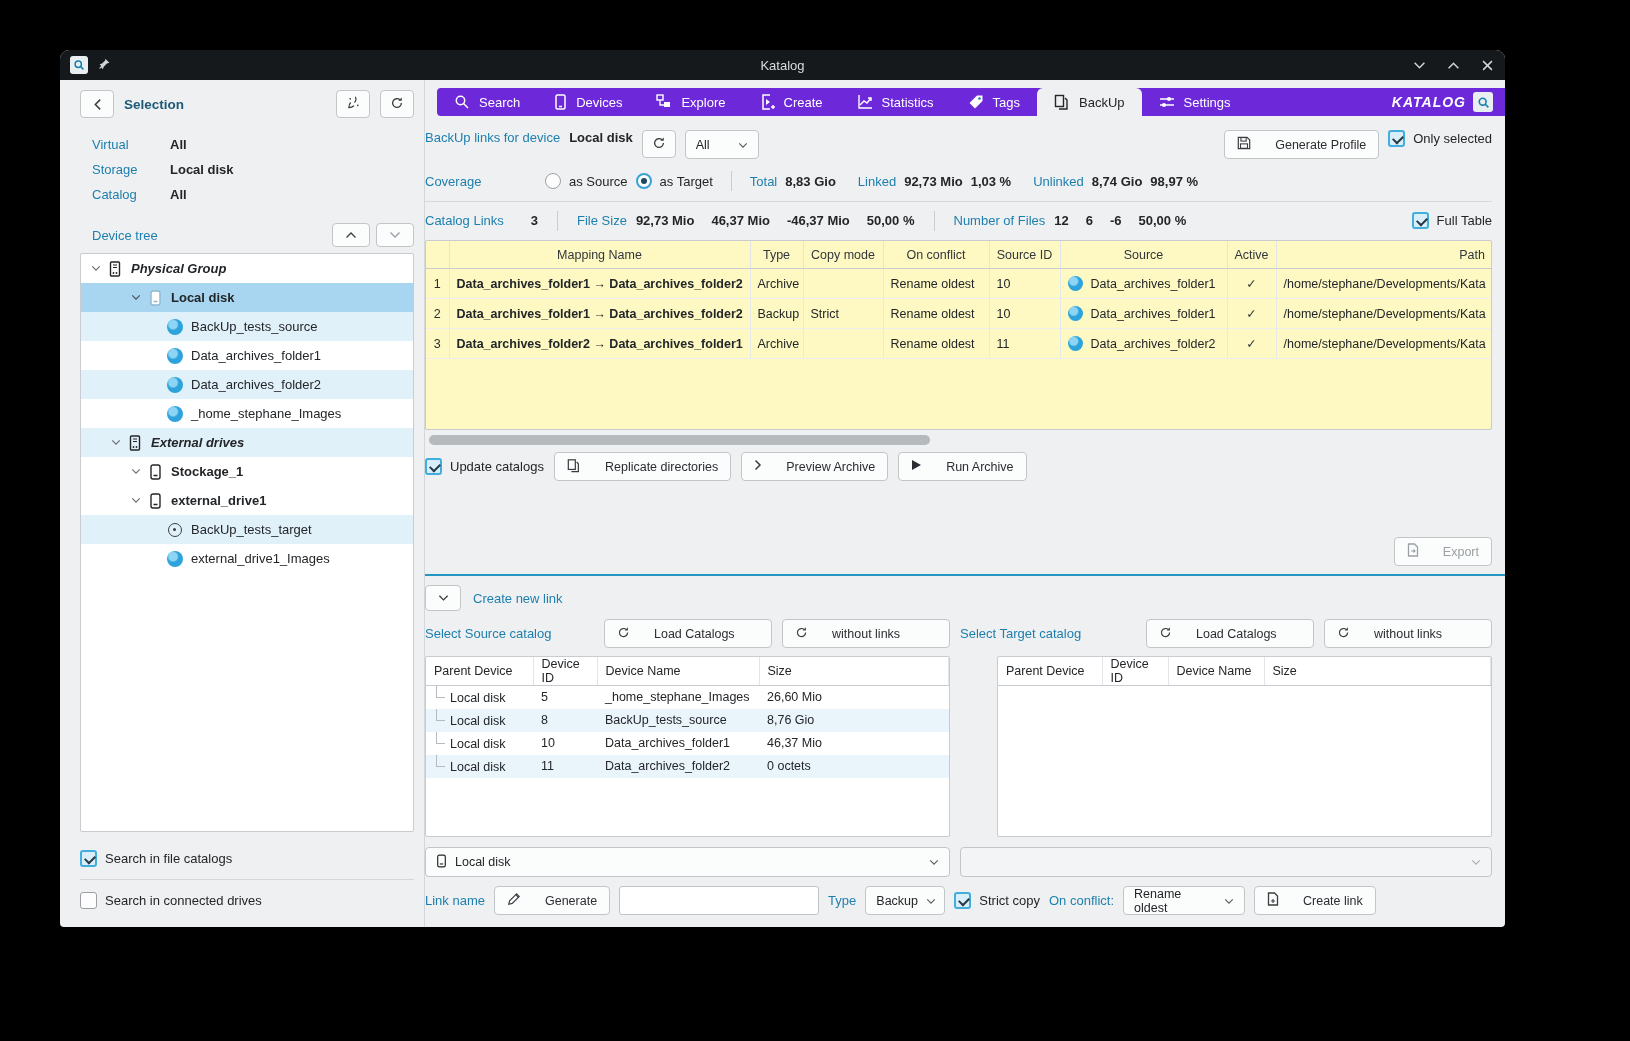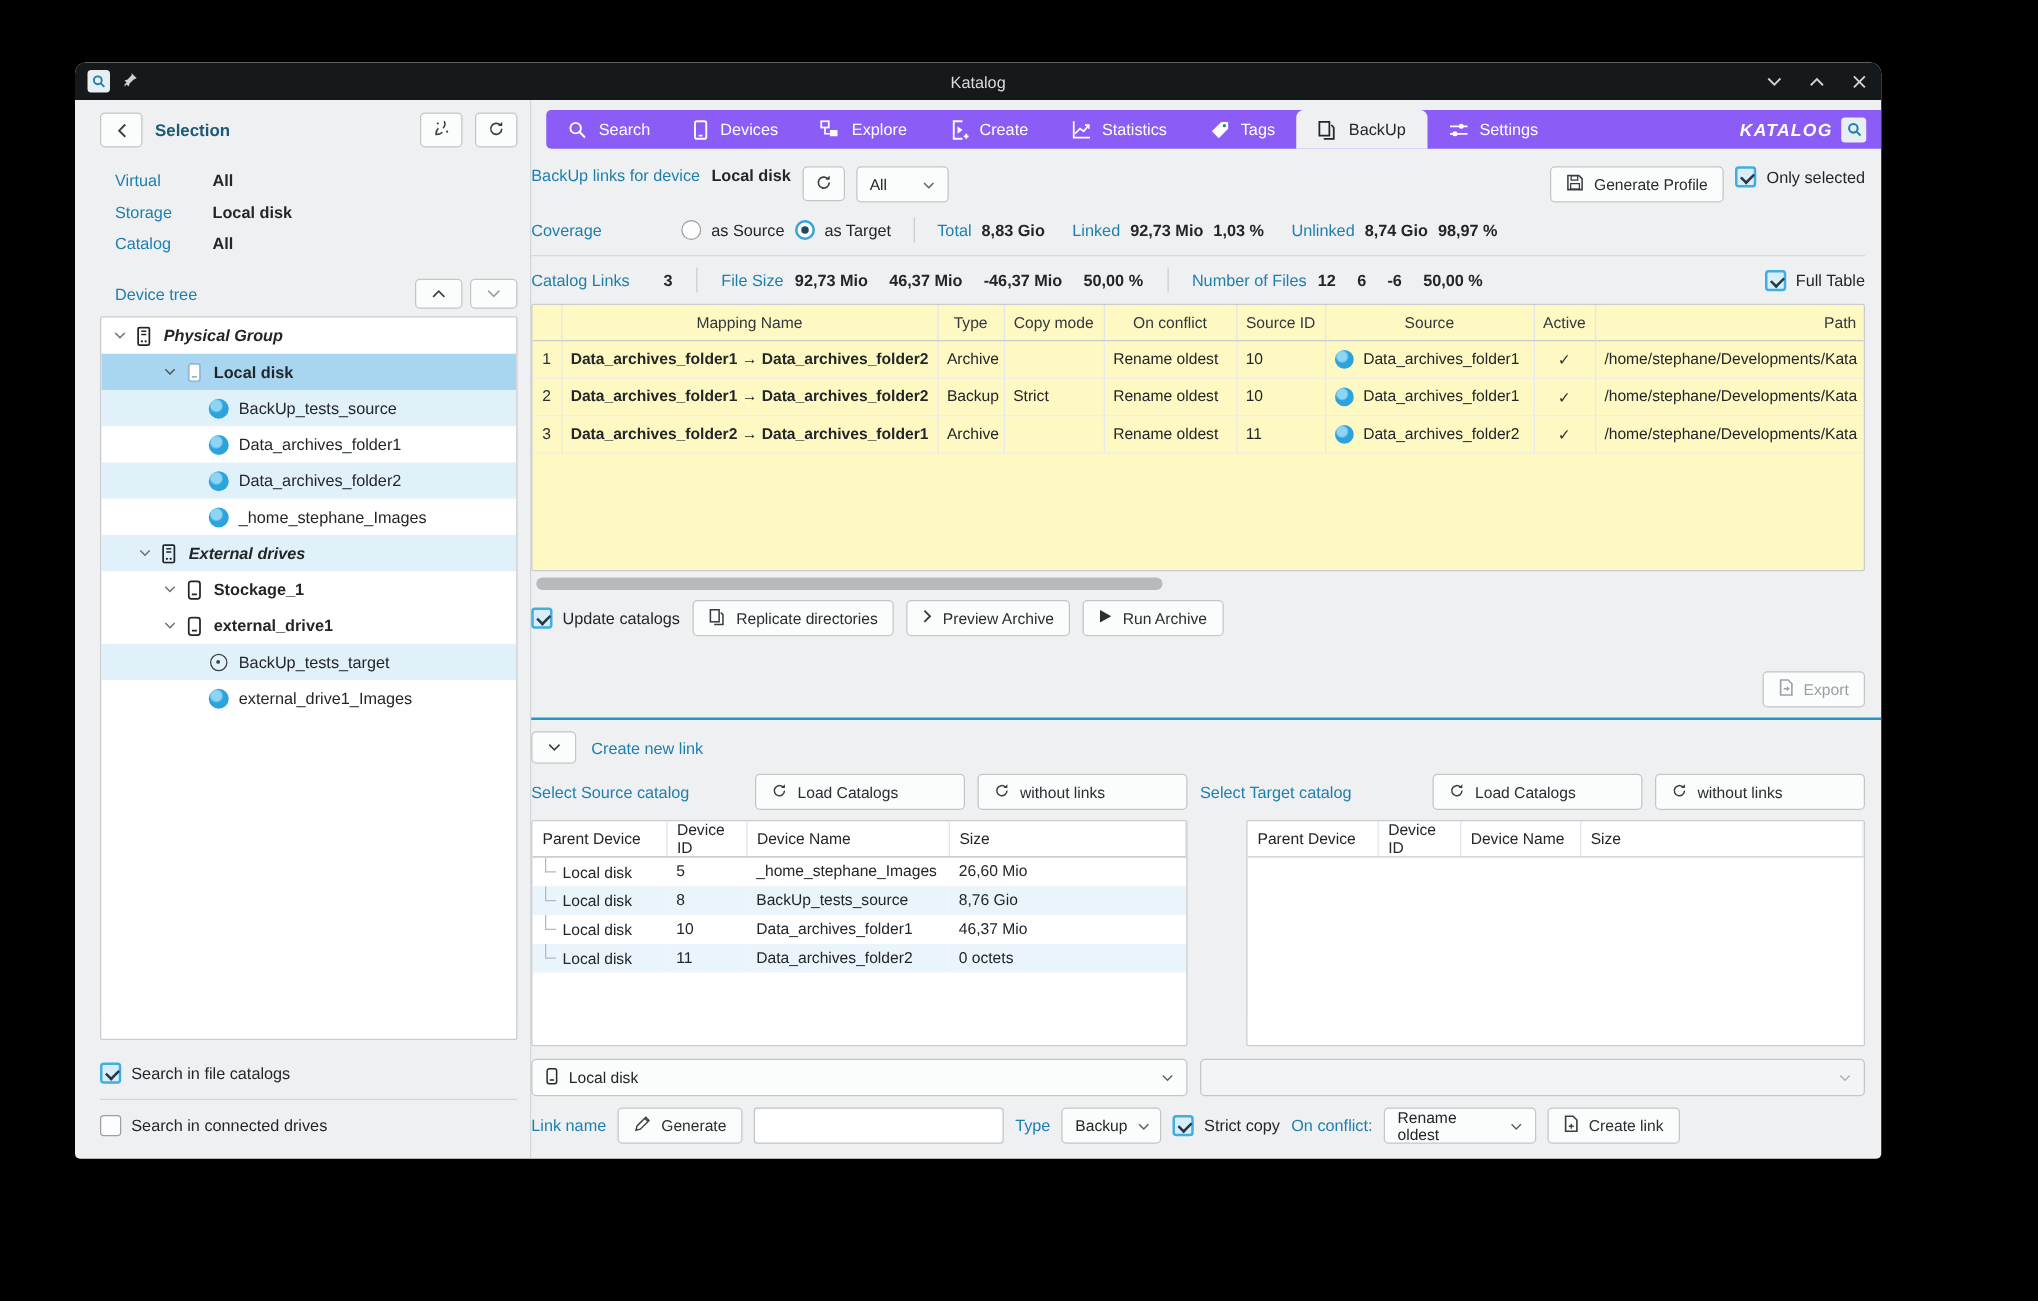--- a/index.html
+++ b/index.html
@@ -48,35 +48,35 @@
   
   .cb { width:17px; height:17px; border:1px solid #9aa0a5; border-radius:3px; background:#fdfdfd; position:relative; flex:0 0 auto; }
   .cb.on { border:2px solid #41aede; background:#daeefa; }
   .cb.on::after { content:""; position:absolute; left:3px; top:3px; width:8px; height:5px; border-left:2px solid #253a47; border-bottom:2px solid #253a47; transform:rotate(-45deg); }
   .radio { width:16px; height:16px; border-radius:50%; border:1px solid #9aa0a5; background:#fdfdfd; position:relative; flex:0 0 auto; }
   .radio.on { border:2px solid #38a3d8; }
   .radio.on::after { content:""; position:absolute; left:3px; top:3px; width:6px; height:6px; border-radius:50%; background:#1c4a63; }
 
   
   .main { flex:1; display:flex; flex-direction:column; padding:8px 13px 12px 0; min-width:0; }
-  .tabbar { height:34px; background:#8b5cf6; border-radius:4px 0 0 4px; margin:0 -13px 0 12px; display:flex; align-items:stretch; }
+  .tabbar { height:34px; background:#6d28d9; border-radius:4px 0 0 4px; margin:0 -13px 0 12px; display:flex; align-items:stretch; }
   .tab { display:flex; align-items:center; gap:9px; padding:0 17px; color:#fff; cursor:pointer; font-size:13px; }
   .tab.active { background:#eff0f1; color:#232629; border-radius:6px 6px 0 0; }
   .tab .ticon { display:flex; }
   .logo { margin-left:auto; display:flex; align-items:center; gap:7px; padding-right:12px; color:#fff; font-weight:bold; letter-spacing:1px; font-size:14px; font-style:italic; }
   .logo-box { width:20px; height:20px; background:#e8eef2; border-radius:3px; display:flex; align-items:center; justify-content:center; }
 
   .blue { color:#1d7fae; }
   .bold { font-weight:bold; }
   .vsep { width:1px; height:20px; background:#c9cdd0; margin:0 10px; }
 
   .row1 { display:flex; align-items:flex-start; gap:9px; margin-top:14px; }
   .row1 .spacer, .row3 .spacer { flex:1; }
-  .btn { background:#fbfcfc; border:1px solid #c1c6c9; border-radius:4px; height:29px; padding:0 12px; display:inline-flex; align-items:center; gap:8px; cursor:pointer; font-size:12.5px; color:#2a2e32; white-space:nowrap; }
-  .btn:disabled { color:#9aa0a5; }
+  .btn { background:#fbfcfc; border:1px solid #c1c6c9; border-radius:4px; height:29px; padding:0 12px; display:inline-flex; align-items:center; gap:24px; cursor:pointer; font-size:12.5px; color:#2a2e32; white-space:nowrap; }
+  .btn:disabled { color:#9aa0a5;margin-top:28px; }
   .combo { background:#fbfcfc; border:1px solid #c1c6c9; border-radius:4px; height:29px; padding:0 10px; display:inline-flex; align-items:center; gap:8px; cursor:pointer; font-size:12.5px; }
   .combo .chev { margin-left:auto; }
   .row2 { display:flex; align-items:center; gap:8px; margin-top:12px; }
   .row2 .covlbl { width:112px; }
   .hdiv { height:1px; background:#d6d9db; margin:10px 0 0; }
   .row3 { display:flex; align-items:center; gap:9px; margin-top:9px; margin-bottom:9px; }
 
   table { border-collapse:collapse; width:100%; table-layout:fixed; }
   .tbl-wrap { background:#fef9c3; border:1px solid #c8ccd0; border-radius:2px; height:231px; overflow:hidden; }
   .tbl-wrap th { font-weight:normal; text-align:center; border-bottom:1px solid #c8ccd0; border-right:1px solid #e2e5e8; height:28px; font-size:12.5px; color:#32373b; padding:0 6px; overflow:hidden; white-space:nowrap; }

